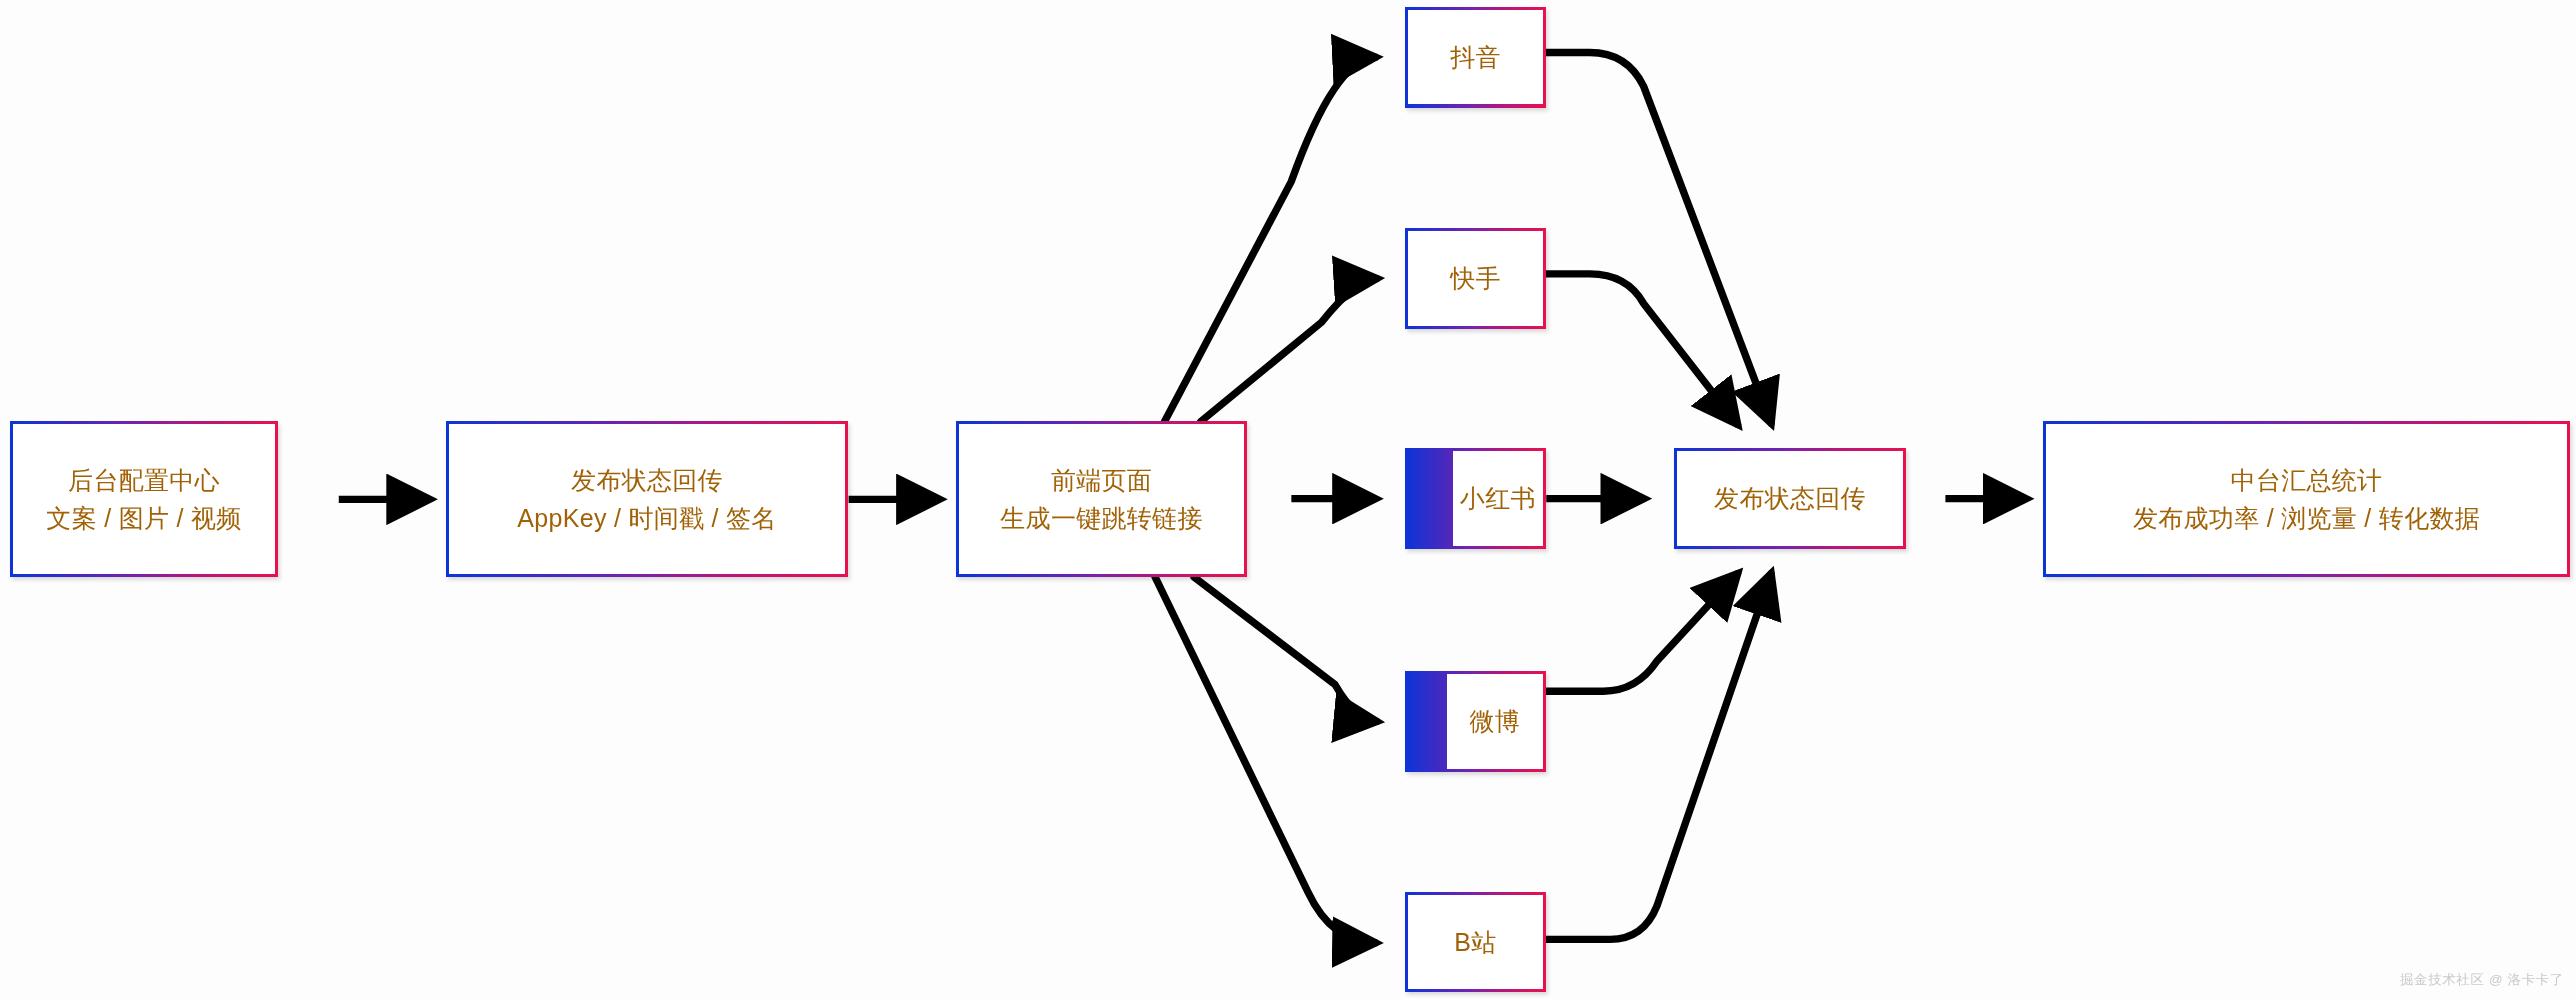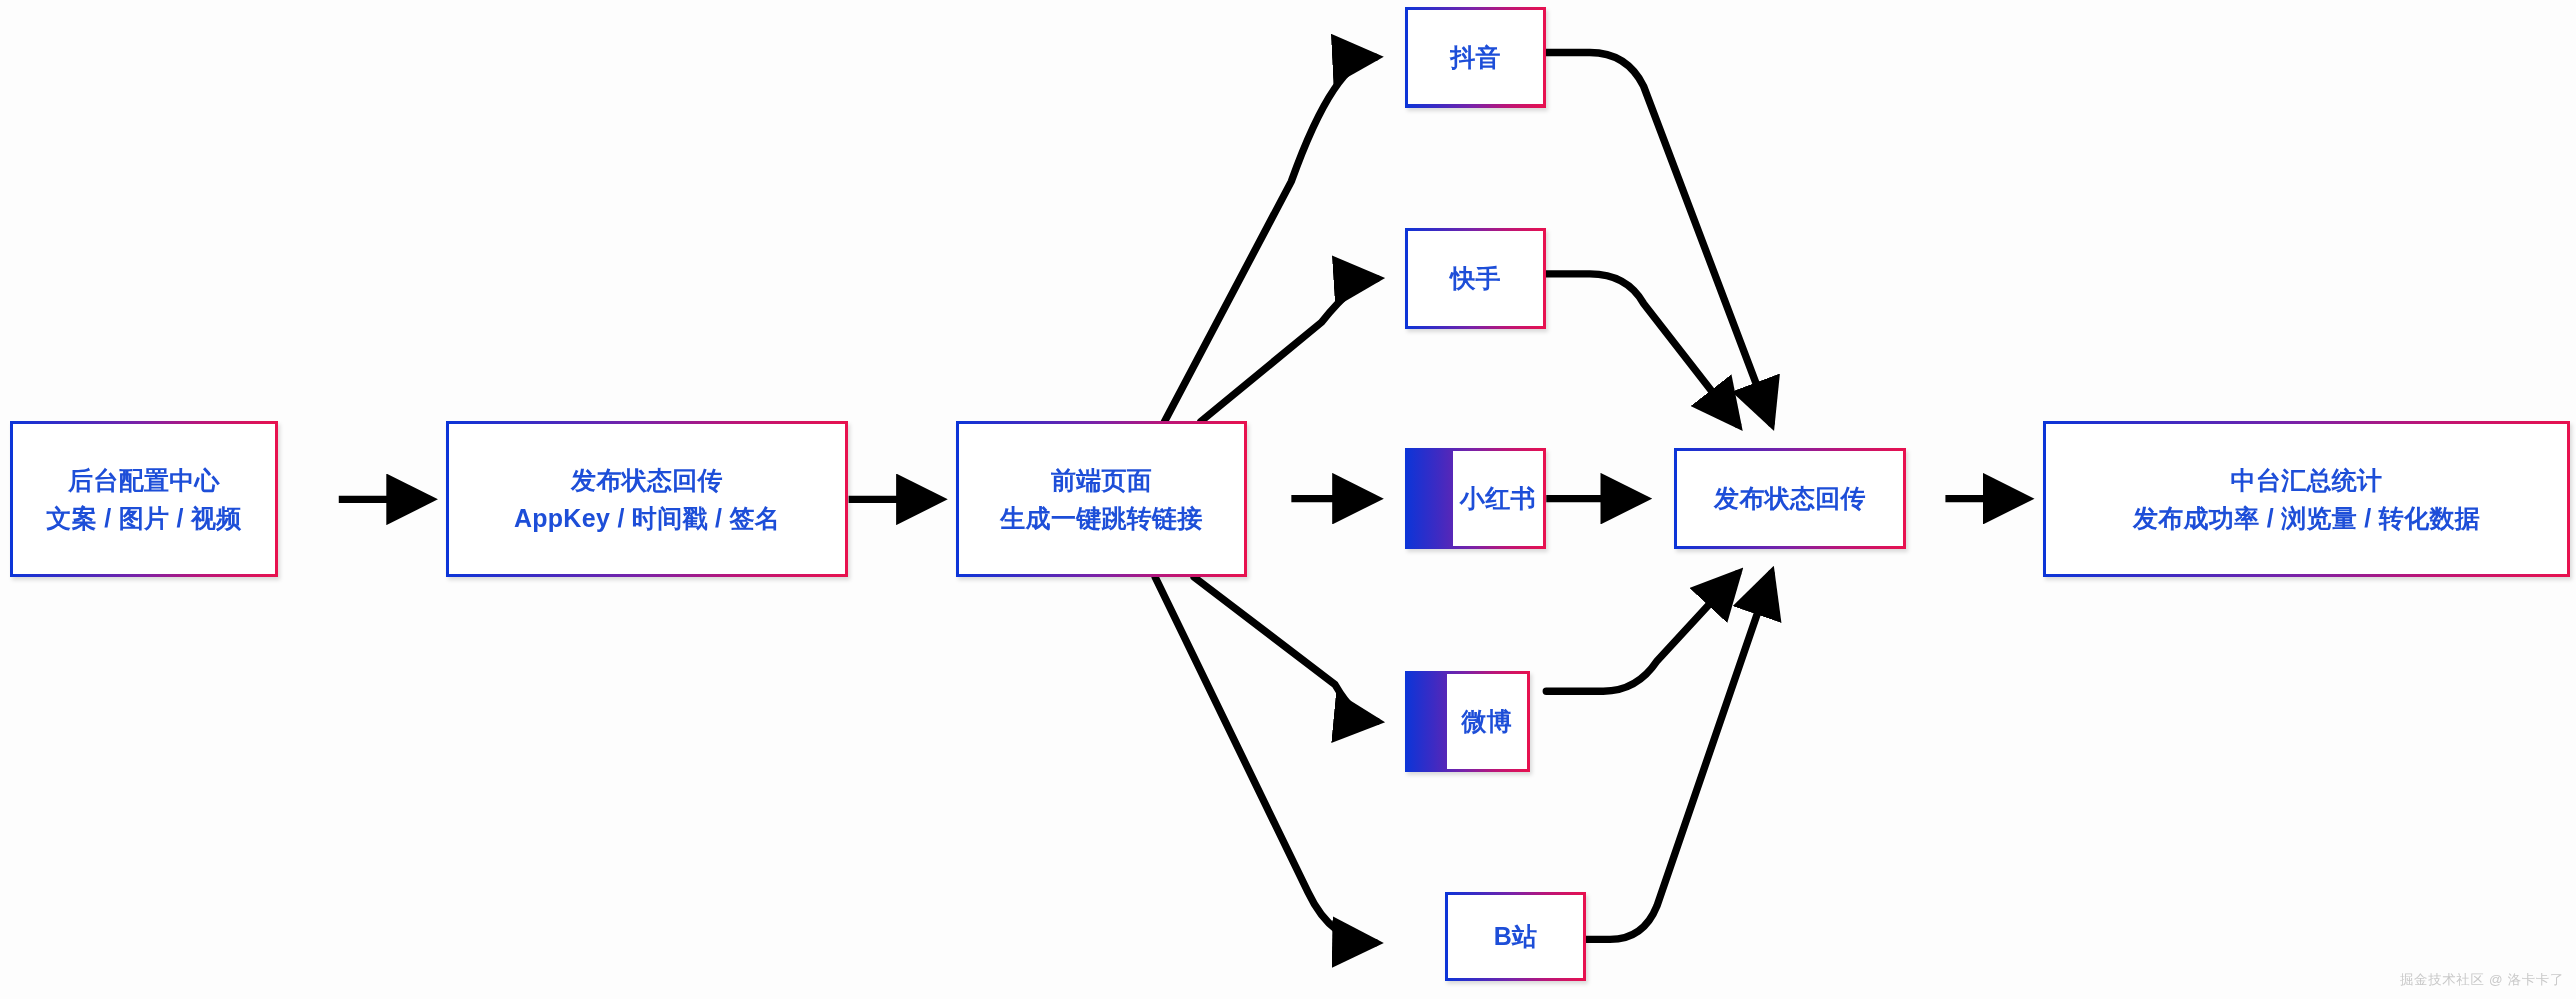--- a/index.html
+++ b/index.html
@@ -23,25 +23,24 @@
     background-image:linear-gradient(90deg,#0b35d8 0%,#3b2bc4 22%,#7a22a8 48%,#bb1578 72%,#e8114e 100%);
     box-shadow:2px 2.7px 4px rgba(0,0,0,0.14);
   }
   .node > .inner{
     width:100%;height:100%;
     background:#ffffff;
     display:flex;flex-direction:column;align-items:center;justify-content:center;
     gap:9.4px;
   }
   .node .line1,.node .line2{
-    color:#1d4ed8;
+    color:#a16207;
     white-space:nowrap;
     letter-spacing:0.3px;
     line-height:1.15;
-    font-weight:bold;
   }
   .node.big .line1{font-size:25px;}
   .node.big .line2{font-size:25px;}
   .node.small .line1{font-size:25px;}
 
   .watermark{
     position:absolute;z-index:3;
     right:12px;bottom:10.7px;
     font-size:13.4px;color:#c9c9c9;
     letter-spacing:0.7px;
@@ -120,27 +119,27 @@
       <span class="line1">快手</span>
     </div>
   </div>
 
   <div class="node small" style="left:1405px;top:448px;width:141px;height:101px;padding-left:48px;">
     <div class="inner">
       <span class="line1">小红书</span>
     </div>
   </div>
 
-  <div class="node small" style="left:1405px;top:671px;width:125px;height:101px;padding-left:42px;">
+  <div class="node small" style="left:1405px;top:671px;width:141px;height:101px;padding-left:42px;">
     <div class="inner">
       <span class="line1">微博</span>
     </div>
   </div>
 
-  <div class="node small" style="left:1405px;top:892px;width:141px;height:89px;margin-left:40px;">
+  <div class="node small" style="left:1405px;top:892px;width:141px;height:100px;">
     <div class="inner">
       <span class="line1">B站</span>
     </div>
   </div>
 
   <div class="node small" style="left:1674px;top:448px;width:232px;height:101px;">
     <div class="inner">
       <span class="line1">发布状态回传</span>
     </div>
   </div>

